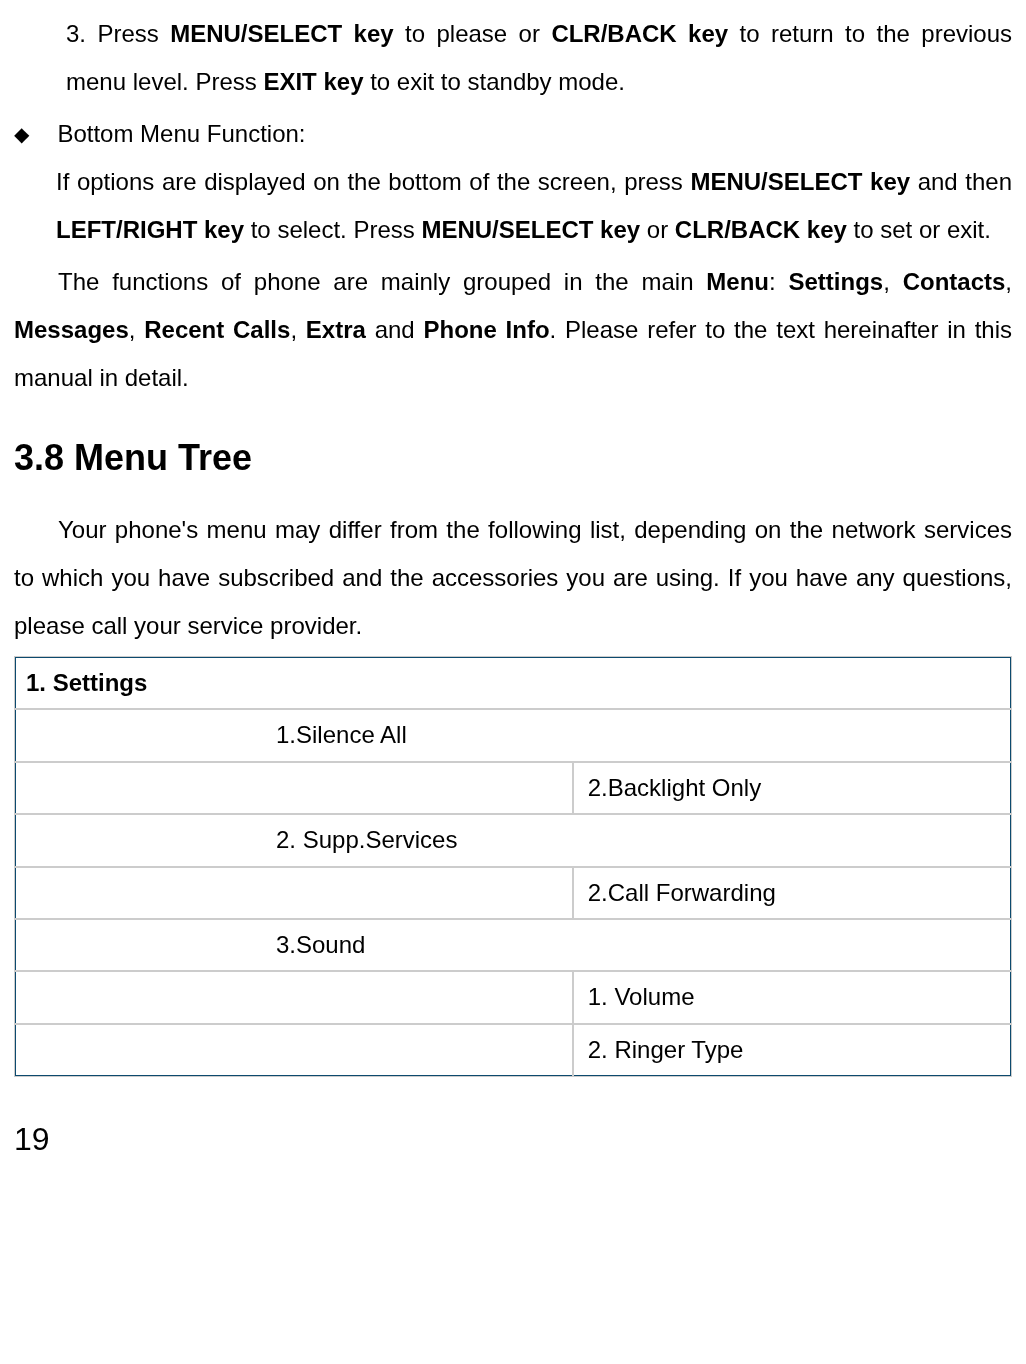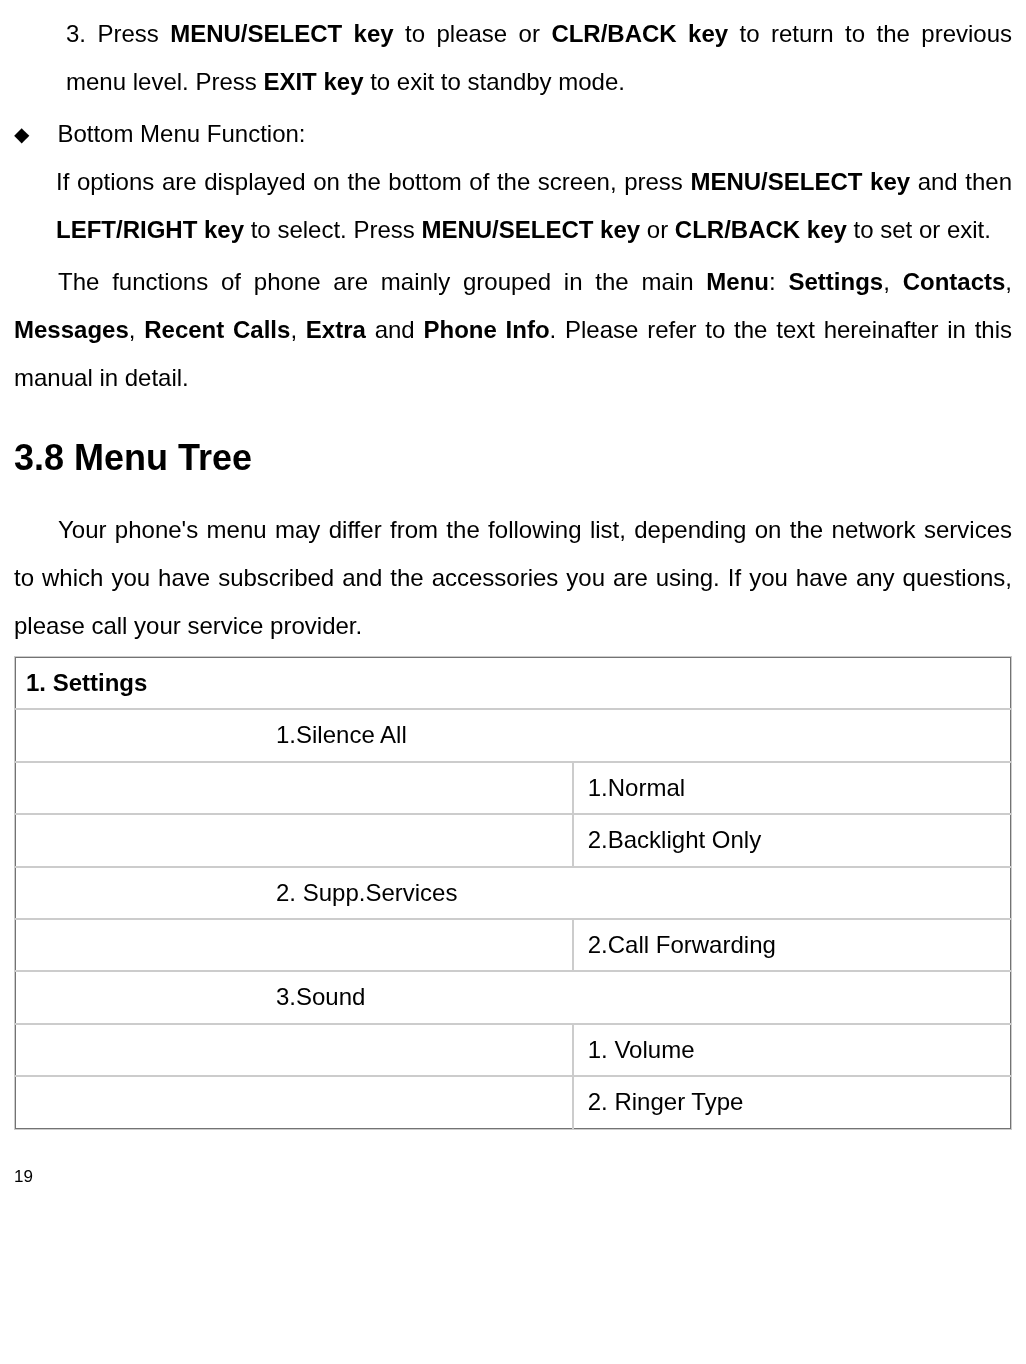--- a/index.html
+++ b/index.html
@@ -49,41 +49,41 @@
     }
     .bold {
       font-weight: bold;
     }
     table.menu-tree {
       width: 100%;
       border-collapse: collapse;
       margin-top: 6px;
     }
     table.menu-tree td {
-      border: 2px solid #737373;
+      border: 2px solid #0c4a6e;
       outline: 1px solid #ccc;
       padding: 6px 10px;
       font-size: 24px;
       line-height: 1.6;
       vertical-align: middle;
     }
     table.menu-tree td.header {
       font-weight: bold;
     }
     table.menu-tree td.col-left {
       width: 56%;
       text-align: center;
     }
     table.menu-tree td.col-right {
       width: 44%;
       padding-left: 14px;
     }
     .page-number {
       margin-top: 30px;
-      font-size: 17px;
+      font-size: 32px;
     }
   </style>
 </head>
 <body>
 
 <div class="list-item-3">
   <span>3. Press </span><span class="bold">MENU/SELECT key</span><span> to please or </span><span class="bold">CLR/BACK key</span><span> to return to the previous menu level. Press </span><span class="bold">EXIT key</span><span> to exit to standby mode.</span>
 </div>
 
 <div class="diamond-item">
@@ -108,24 +108,20 @@
 <table class="menu-tree">
   <tbody>
       <tr>
     <td class="header" colspan="2">1. Settings</td>
   </tr>
   <tr>
     <td class="col-left" colspan="2" style="text-align:left;padding-left:260px;">1.Silence All</td>
   </tr>
   <tr>
     <td class="col-left"></td>
-    <td class="col-right">1.Normal</td>
-  </tr>
-  <tr>
-    <td class="col-left"></td>
     <td class="col-right">2.Backlight Only</td>
   </tr>
   <tr>
     <td class="col-left" colspan="2" style="text-align:left;padding-left:260px;margin-left:6px;">2. Supp.Services</td>
   </tr>
   <tr>
     <td class="col-left"></td>
     <td class="col-right">2.Call Forwarding</td>
   </tr>
   <tr>

